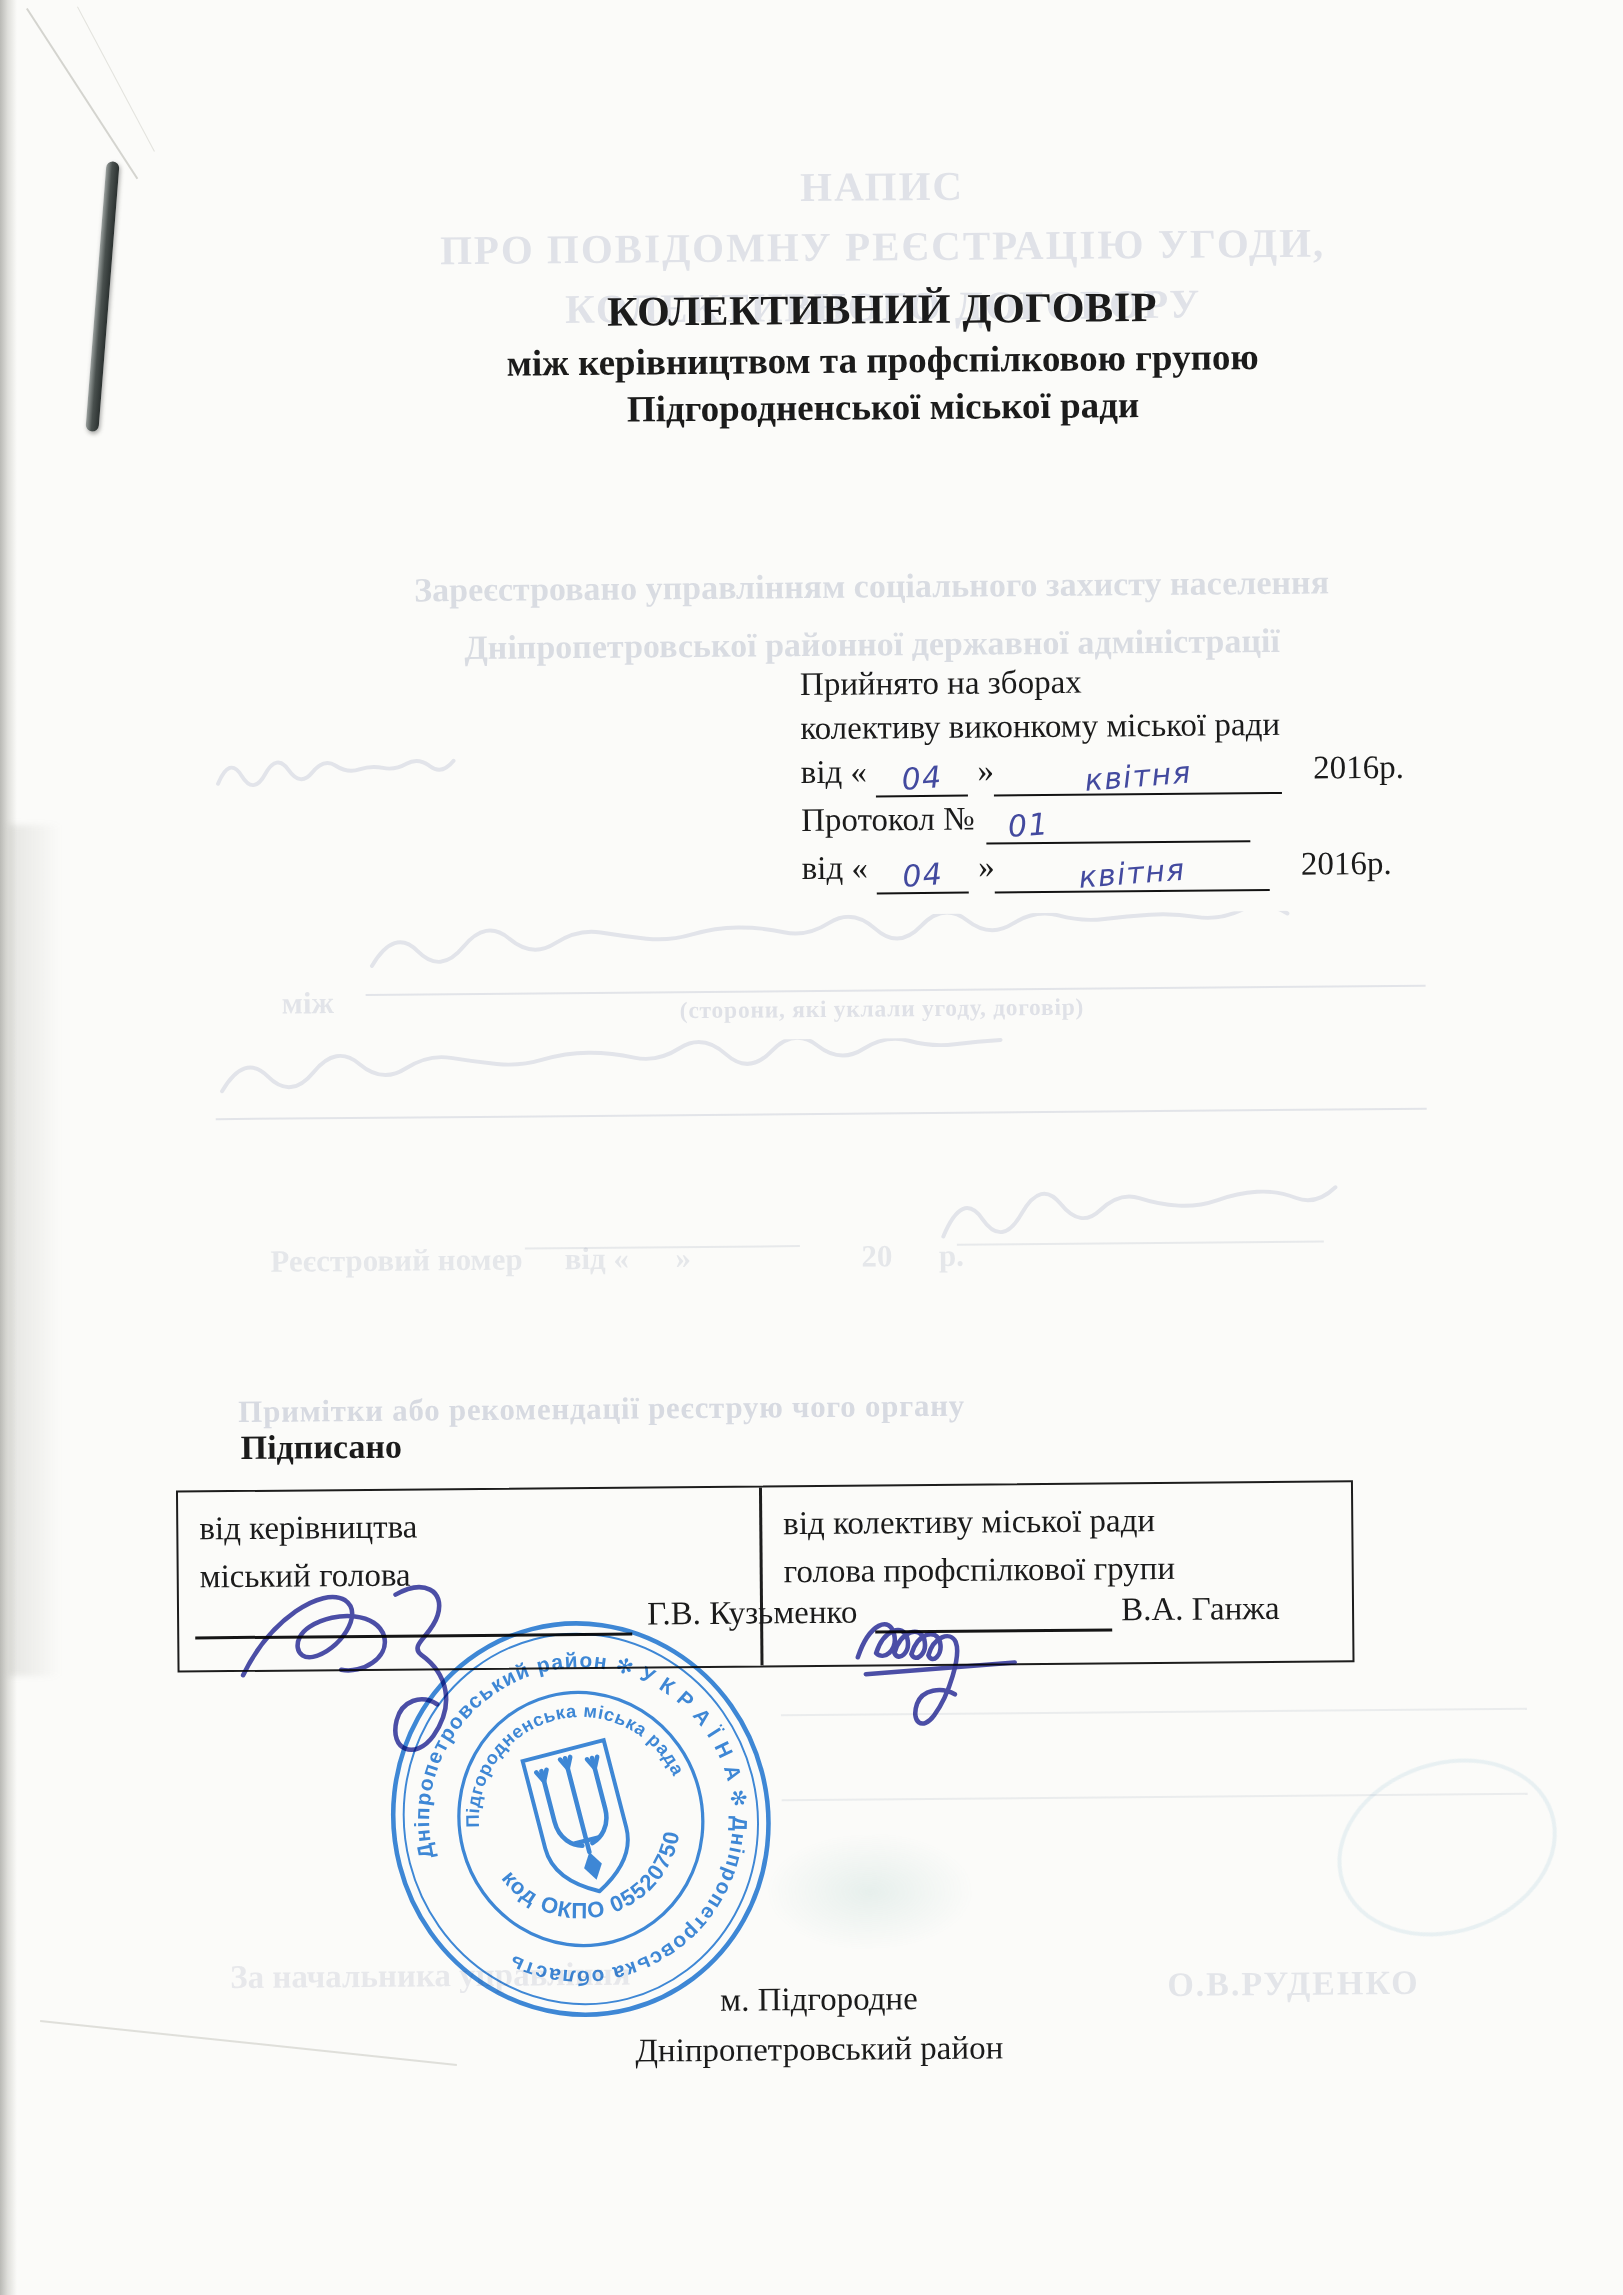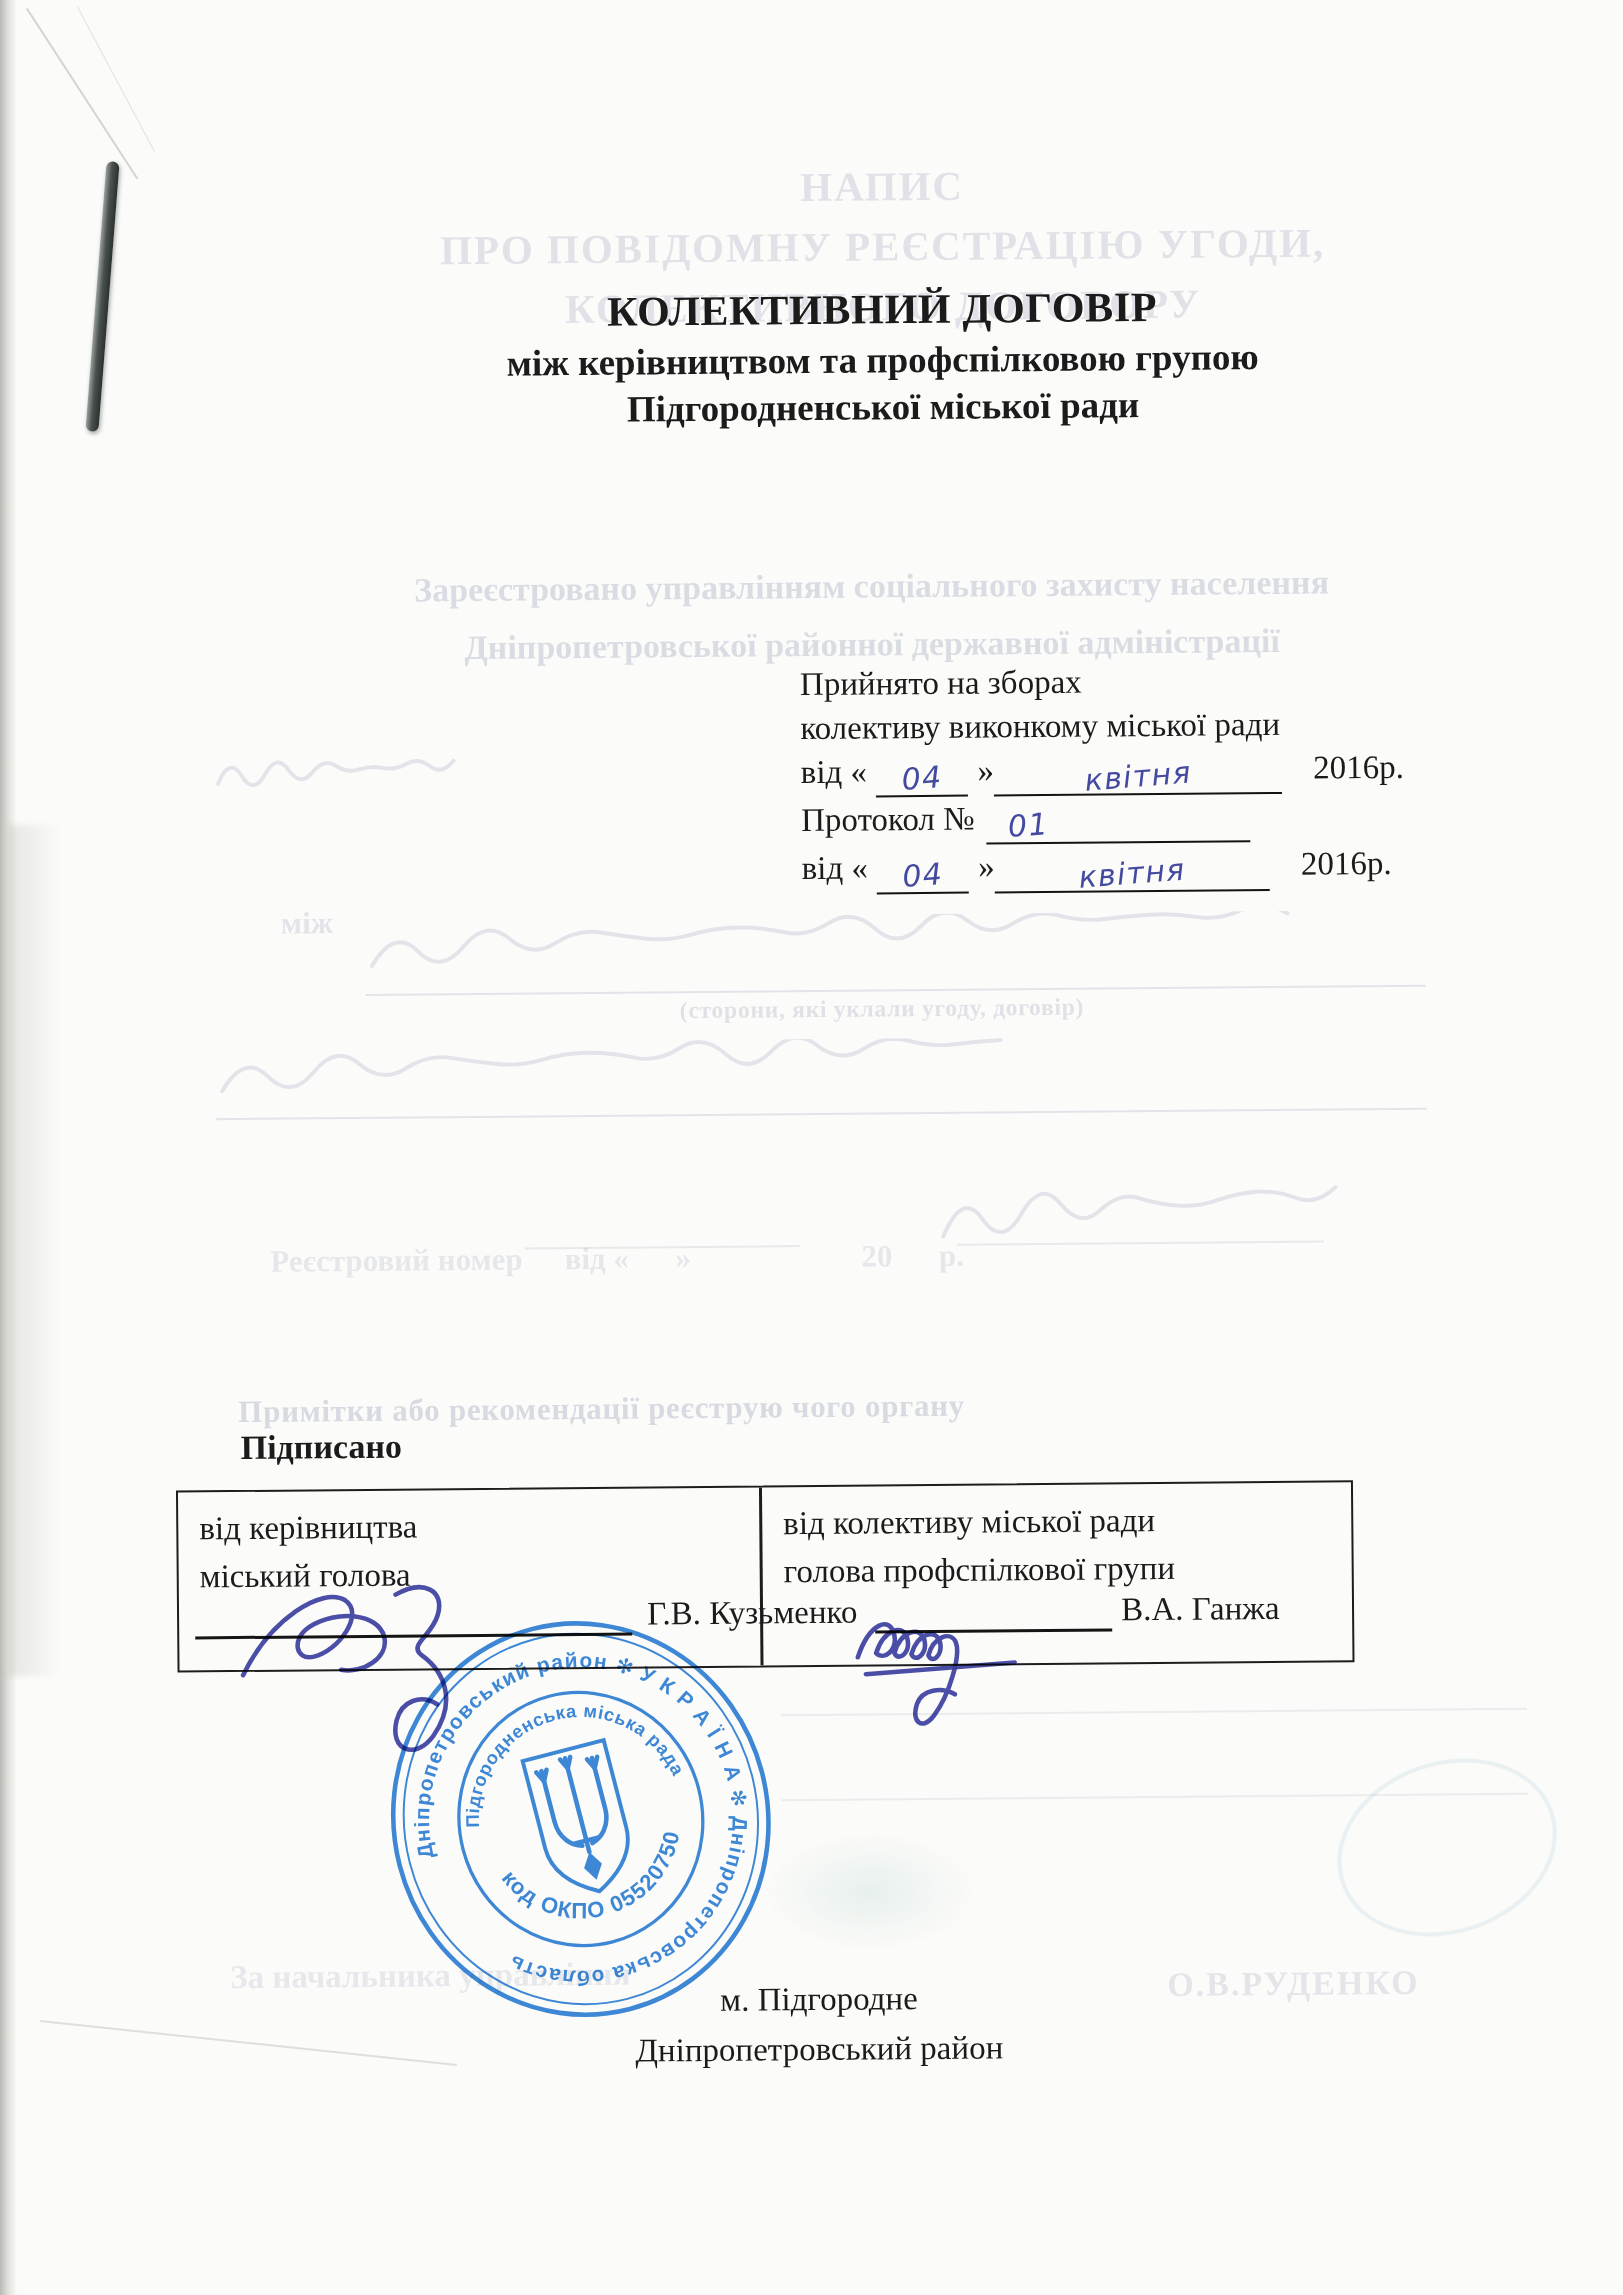--- a/index.html
+++ b/index.html
@@ -17,21 +17,21 @@
   .left-crease{left:9.2px;top:825px;width:52px;height:851px;background:linear-gradient(90deg,rgba(120,120,112,.16),rgba(250,250,248,0));filter:blur(3.3px);z-index:5;}
   .bottom-crease{left:39px;top:2042px;width:419px;height:2px;background:rgba(150,150,140,.28);transform:rotate(6deg);z-index:5;}
   .staple{left:96px;top:161px;width:13px;height:271px;border-radius:6.5px;transform:rotate(4.5deg);
     background:linear-gradient(90deg,#9aa09e,#49504e 45%,#2b3130);
     box-shadow:1.3px 2px 4.6px rgba(60,60,55,.45),0 0 0 2px rgba(255,255,255,.4);z-index:6;}
   .content{position:absolute;inset:0;transform:rotate(-0.5deg);}
   
   .bleed{font-weight:700;color:rgba(88,102,140,.16);z-index:1;}
   .headline{left:275px;top:157px;width:1231px;text-align:center;font-size:41px;line-height:60px;letter-spacing:2px;}
   .registered{left:196px;top:558px;width:1361px;text-align:center;font-size:34px;line-height:58px;color:rgba(84,98,136,.20);}
-  .mizh-label{left:283px;top:901px;font-size:31px;color:rgba(88,102,140,.15);}
+  .mizh-label{left:283px;top:981px;font-size:31px;color:rgba(88,102,140,.15);}
   .mizh-hint{left:681px;top:996px;font-size:23.6px;font-weight:700;color:rgba(88,102,140,.17);letter-spacing:0.7px;z-index:1;}
   .registry{left:223px;top:1203px;font-size:31px;font-weight:700;color:rgba(88,102,140,.13);white-space:pre;z-index:1;}
   .registry .rest{margin-left:42px;}
   .notes{left:236px;top:1389px;font-size:31px;font-weight:700;color:rgba(86,100,140,.22);letter-spacing:0.7px;z-index:1;}
   .off-left{left:223px;top:1954px;font-size:33px;font-weight:700;color:rgba(88,102,140,.12);z-index:1;}
   .off-right{left:1160px;top:1969px;font-size:34px;font-weight:700;letter-spacing:2px;color:rgba(88,102,140,.14);z-index:1;}
   .fline{position:absolute;height:2px;background:rgba(90,104,140,.15);z-index:1;}
   .scrib{position:absolute;z-index:1;}
   .scrib path{fill:none;stroke:rgba(90,104,150,.15);stroke-width:6;stroke-linecap:round;}
   .ghost-ring{left:1329px;top:1767px;width:216px;height:164px;border:4.6px solid rgba(70,150,190,.10);border-radius:50%;transform:rotate(-18deg);filter:blur(0.7px);z-index:1;}

